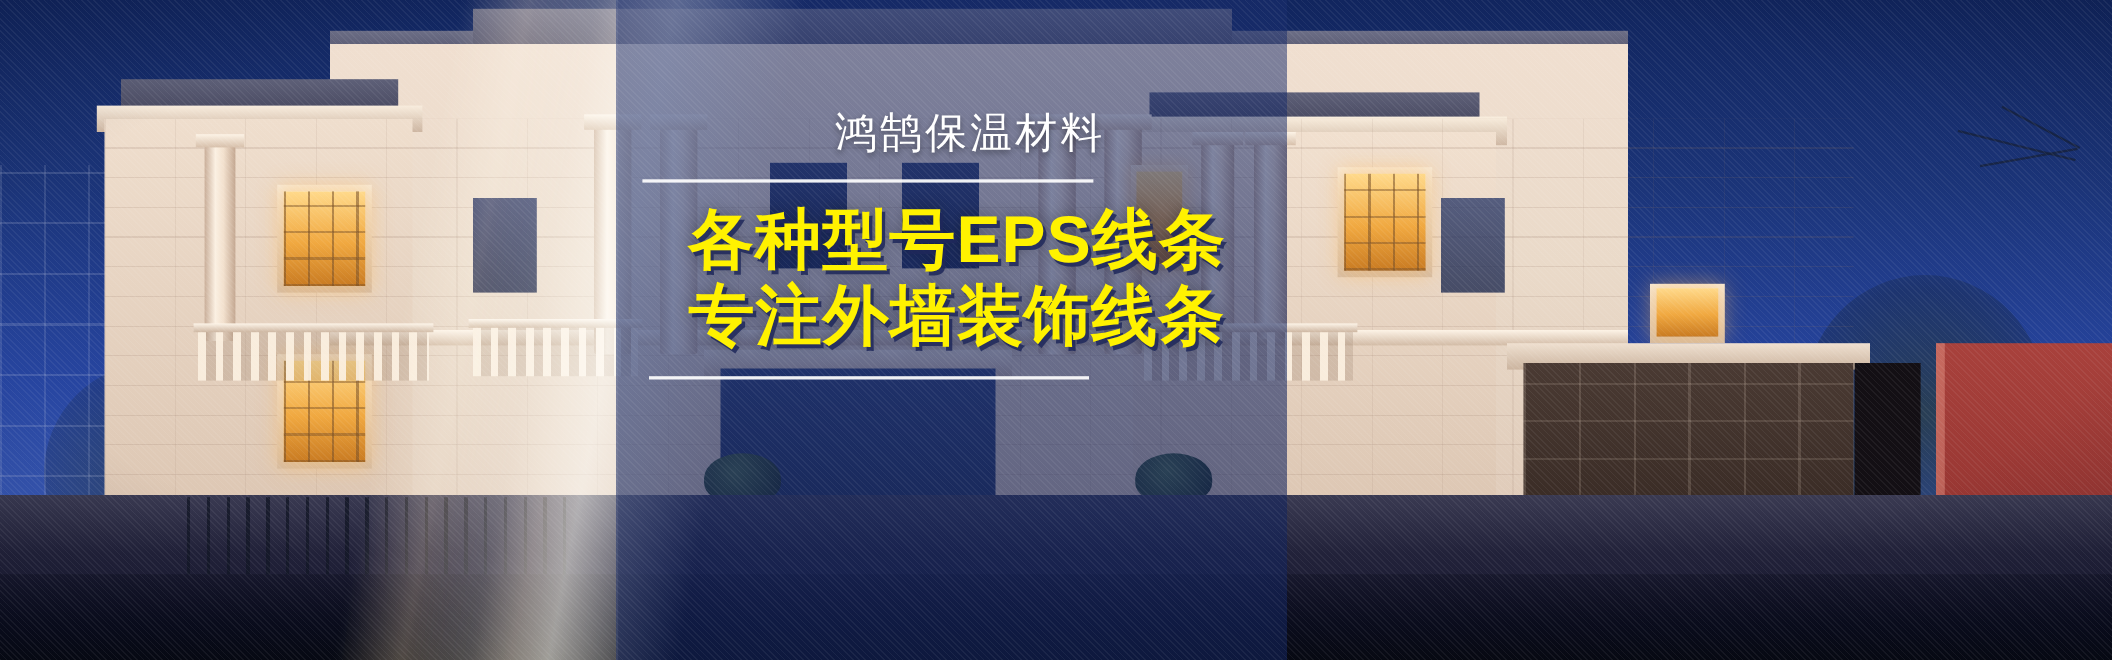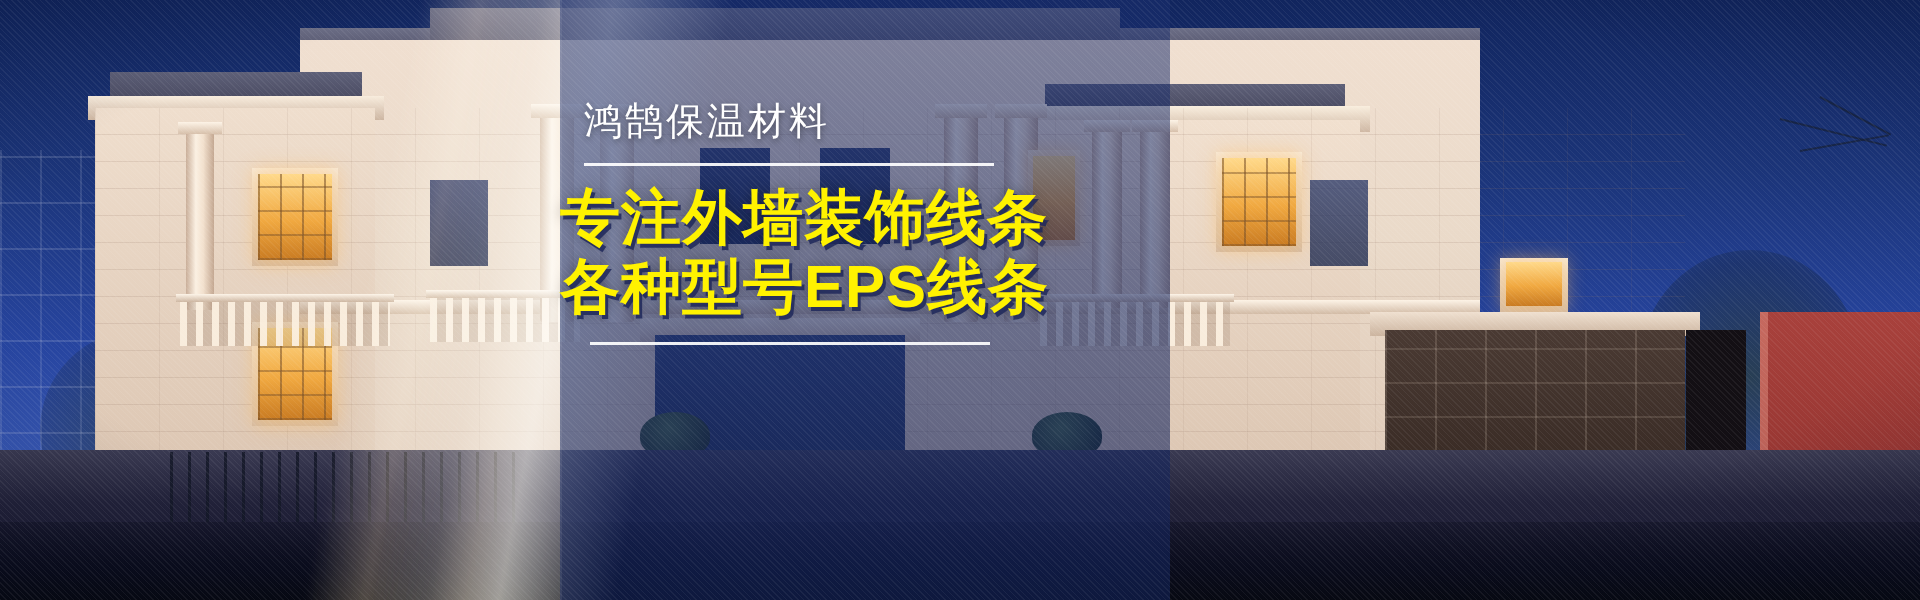--- a/index.html
+++ b/index.html
@@ -233,21 +233,21 @@
     position:absolute;inset:0;
     background-image:repeating-linear-gradient(45deg,
       rgba(255,255,255,.055) 0 1px,
       rgba(0,0,0,0) 1px 4px);
     pointer-events:none;
   }
 
   
   .content{
     position:absolute;left:560px;top:96px;width:620px;
-    text-align:left;
+    text-align:center;
   }
   .brand{
     color:#ffffff;
     font-size:38px;
     letter-spacing:3px;
     font-weight:400;
     text-shadow:0 2px 6px rgba(0,0,0,.45);
     margin:0 0 16px 24px;
     white-space:nowrap;
   }
@@ -407,18 +407,18 @@
   <div class="streak"></div>
 
   <div class="panel"></div>
   <div class="panel-edge"></div>
 
   <div class="hatch"></div>
 
   <div class="content">
     <div class="brand">鸿鹄保温材料</div>
     <div class="rule-top"></div>
+    <div class="headline l1">各种型号EPS线条</div>
     <div class="headline l2">专注外墙装饰线条</div>
-    <div class="headline l1">各种型号EPS线条</div>
     <div class="rule-bot"></div>
   </div>
 
 </div>
 
 </body></html>

